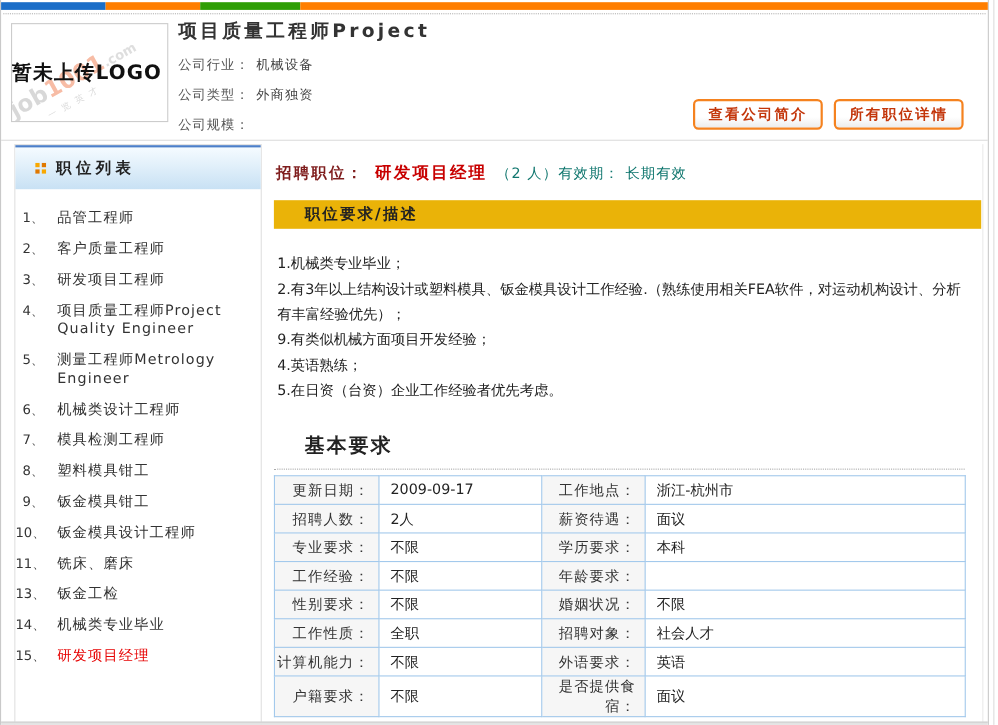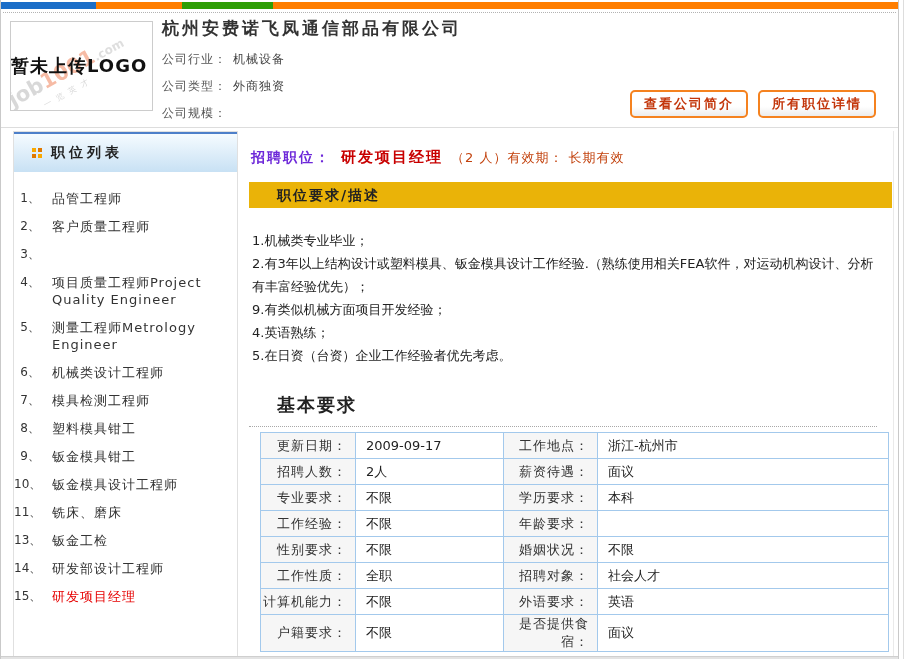--- a/index.html
+++ b/index.html
@@ -68,35 +68,35 @@
   .sidebar-title { font-size:14px; font-weight:bold; letter-spacing:4px; color:#222; }
   .joblist { list-style:none; padding-top:13px; }
   .job-item { display:flex; padding:5px 0 6px 0; font-size:13px; color:#333; cursor:pointer; }
   .job-num { width:38px; text-align:right; padding-right:12px; flex-shrink:0; font-size:12px; color:#333; }
   .job-label { flex:1; padding-right:4px; letter-spacing:1px; line-height:17px; }
   .job-item.active .job-label { color:#e60000; }
 
   
   .main { flex:1; margin-left:11px; margin-right:4px; border-right:1px solid #eaeaea; min-height:531px; padding-bottom:10px; }
   .job-header { margin-top:17px; font-size:13px; padding-left:2px; }
-  .jh-prefix { color:#6d28d9; font-weight:bold; font-size:14px; letter-spacing:2px; }
+  .jh-prefix { color:#7f1d1d; font-weight:bold; font-size:14px; letter-spacing:2px; }
   .jh-title  { color:#c80000; font-weight:bold; font-size:15px; letter-spacing:2px; margin:0 8px 0 10px; }
-  .jh-rest   { color:#c2410c; font-size:13px; letter-spacing:1px; }
+  .jh-rest   { color:#0f766e; font-size:13px; letter-spacing:1px; }
   .section-bar {
     margin-top:15px; background:#eab308; height:26px; line-height:26px;
     font-size:14px; font-weight:bold; letter-spacing:2px; color:#222; padding-left:28px;
     margin-right:1px;
   }
   .description { padding:21px 6px 14px 3px; font-size:13px; line-height:23px; color:#222; max-width:636px; }
   .basic-head {
     margin-top:12px; margin-right:16px; padding-left:28px; padding-bottom:9px;
     font-size:18px; font-weight:bold; letter-spacing:2px; color:#222;
     border-bottom:1px dotted #a8a8a8;
   }
-  table.req { margin-top:5px; margin-left:11px; width:628px; border-collapse:collapse; font-size:13px; table-layout:fixed; }
+  table.req { margin-top:5px; margin-left:0; width:628px; border-collapse:collapse; font-size:13px; table-layout:fixed; }
   table.req td { border:1px solid #a3c9ec; height:26px; }
   td.lbl { background:#f6f6f6; text-align:right; padding-right:8px; color:#333; letter-spacing:1px; }
   td.val { padding-left:10px; color:#222; background:#fff; }
 
   .footer-band { position:absolute; left:0; bottom:0; width:100%; height:3px; background:#e3e3e3; border-top:1px solid #cfcfcf; }
 
   .grid-icon { display:inline-block; width:10px; height:10px; flex-shrink:0; }
 </style>
 </head>
 <body>
@@ -110,21 +110,21 @@
     <div class="seg4" style="background:#ff7e00"></div>
   </div>
   <div class="dotline"></div>
 
   <div class="header">
     <div class="logo-box">
       <div class="watermark"><span class="wm-job">job</span><span class="wm-num">1001</span><span class="wm-com">.com</span><span class="wm-tag">一览英才</span></div>
       <div class="logo-text">暂未上传LOGO</div>
     </div>
     <div class="company">
-      <div class="company-name">杭州安费诺飞凤通信部品有限公司</div>
+      <div class="company-name">项目质量工程师Project</div>
       <div style="margin-top:6px;">
         <div class="company-field"><span>公司行业：</span><span class="fv">机械设备</span></div>
         <div class="company-field"><span>公司类型：</span><span class="fv">外商独资</span></div>
         <div class="company-field"><span>公司规模：</span><span class="fv"></span></div>
       </div>
     </div>
     <div class="header-btns">
       <button class="btn red">查看公司简介</button>
       <button class="btn red">所有职位详情</button>
     </div>
@@ -147,20 +147,21 @@
         <li class="job-item">
             <span class="job-num">1、</span>
             <span class="job-label">品管工程师</span>
           </li>
         <li class="job-item">
             <span class="job-num">2、</span>
             <span class="job-label">客户质量工程师</span>
           </li>
         <li class="job-item">
             <span class="job-num">3、</span>
+            <span class="job-label">研发项目工程师</span>
           </li>
         <li class="job-item">
             <span class="job-num">4、</span>
             <span class="job-label">项目质量工程师Project Quality Engineer</span>
           </li>
         <li class="job-item">
             <span class="job-num">5、</span>
             <span class="job-label">测量工程师Metrology Engineer</span>
           </li>
         <li class="job-item">
@@ -186,21 +187,21 @@
         <li class="job-item">
             <span class="job-num">11、</span>
             <span class="job-label">铣床、磨床</span>
           </li>
         <li class="job-item">
             <span class="job-num">13、</span>
             <span class="job-label">钣金工检</span>
           </li>
         <li class="job-item">
             <span class="job-num">14、</span>
-            <span class="job-label">研发部设计工程师</span>
+            <span class="job-label">机械类专业毕业</span>
           </li>
         <li class="job-item active">
             <span class="job-num">15、</span>
             <span class="job-label">研发项目经理</span>
           </li>
       </ul>
     </div>
 
     <div class="main">
       <div class="job-header">

